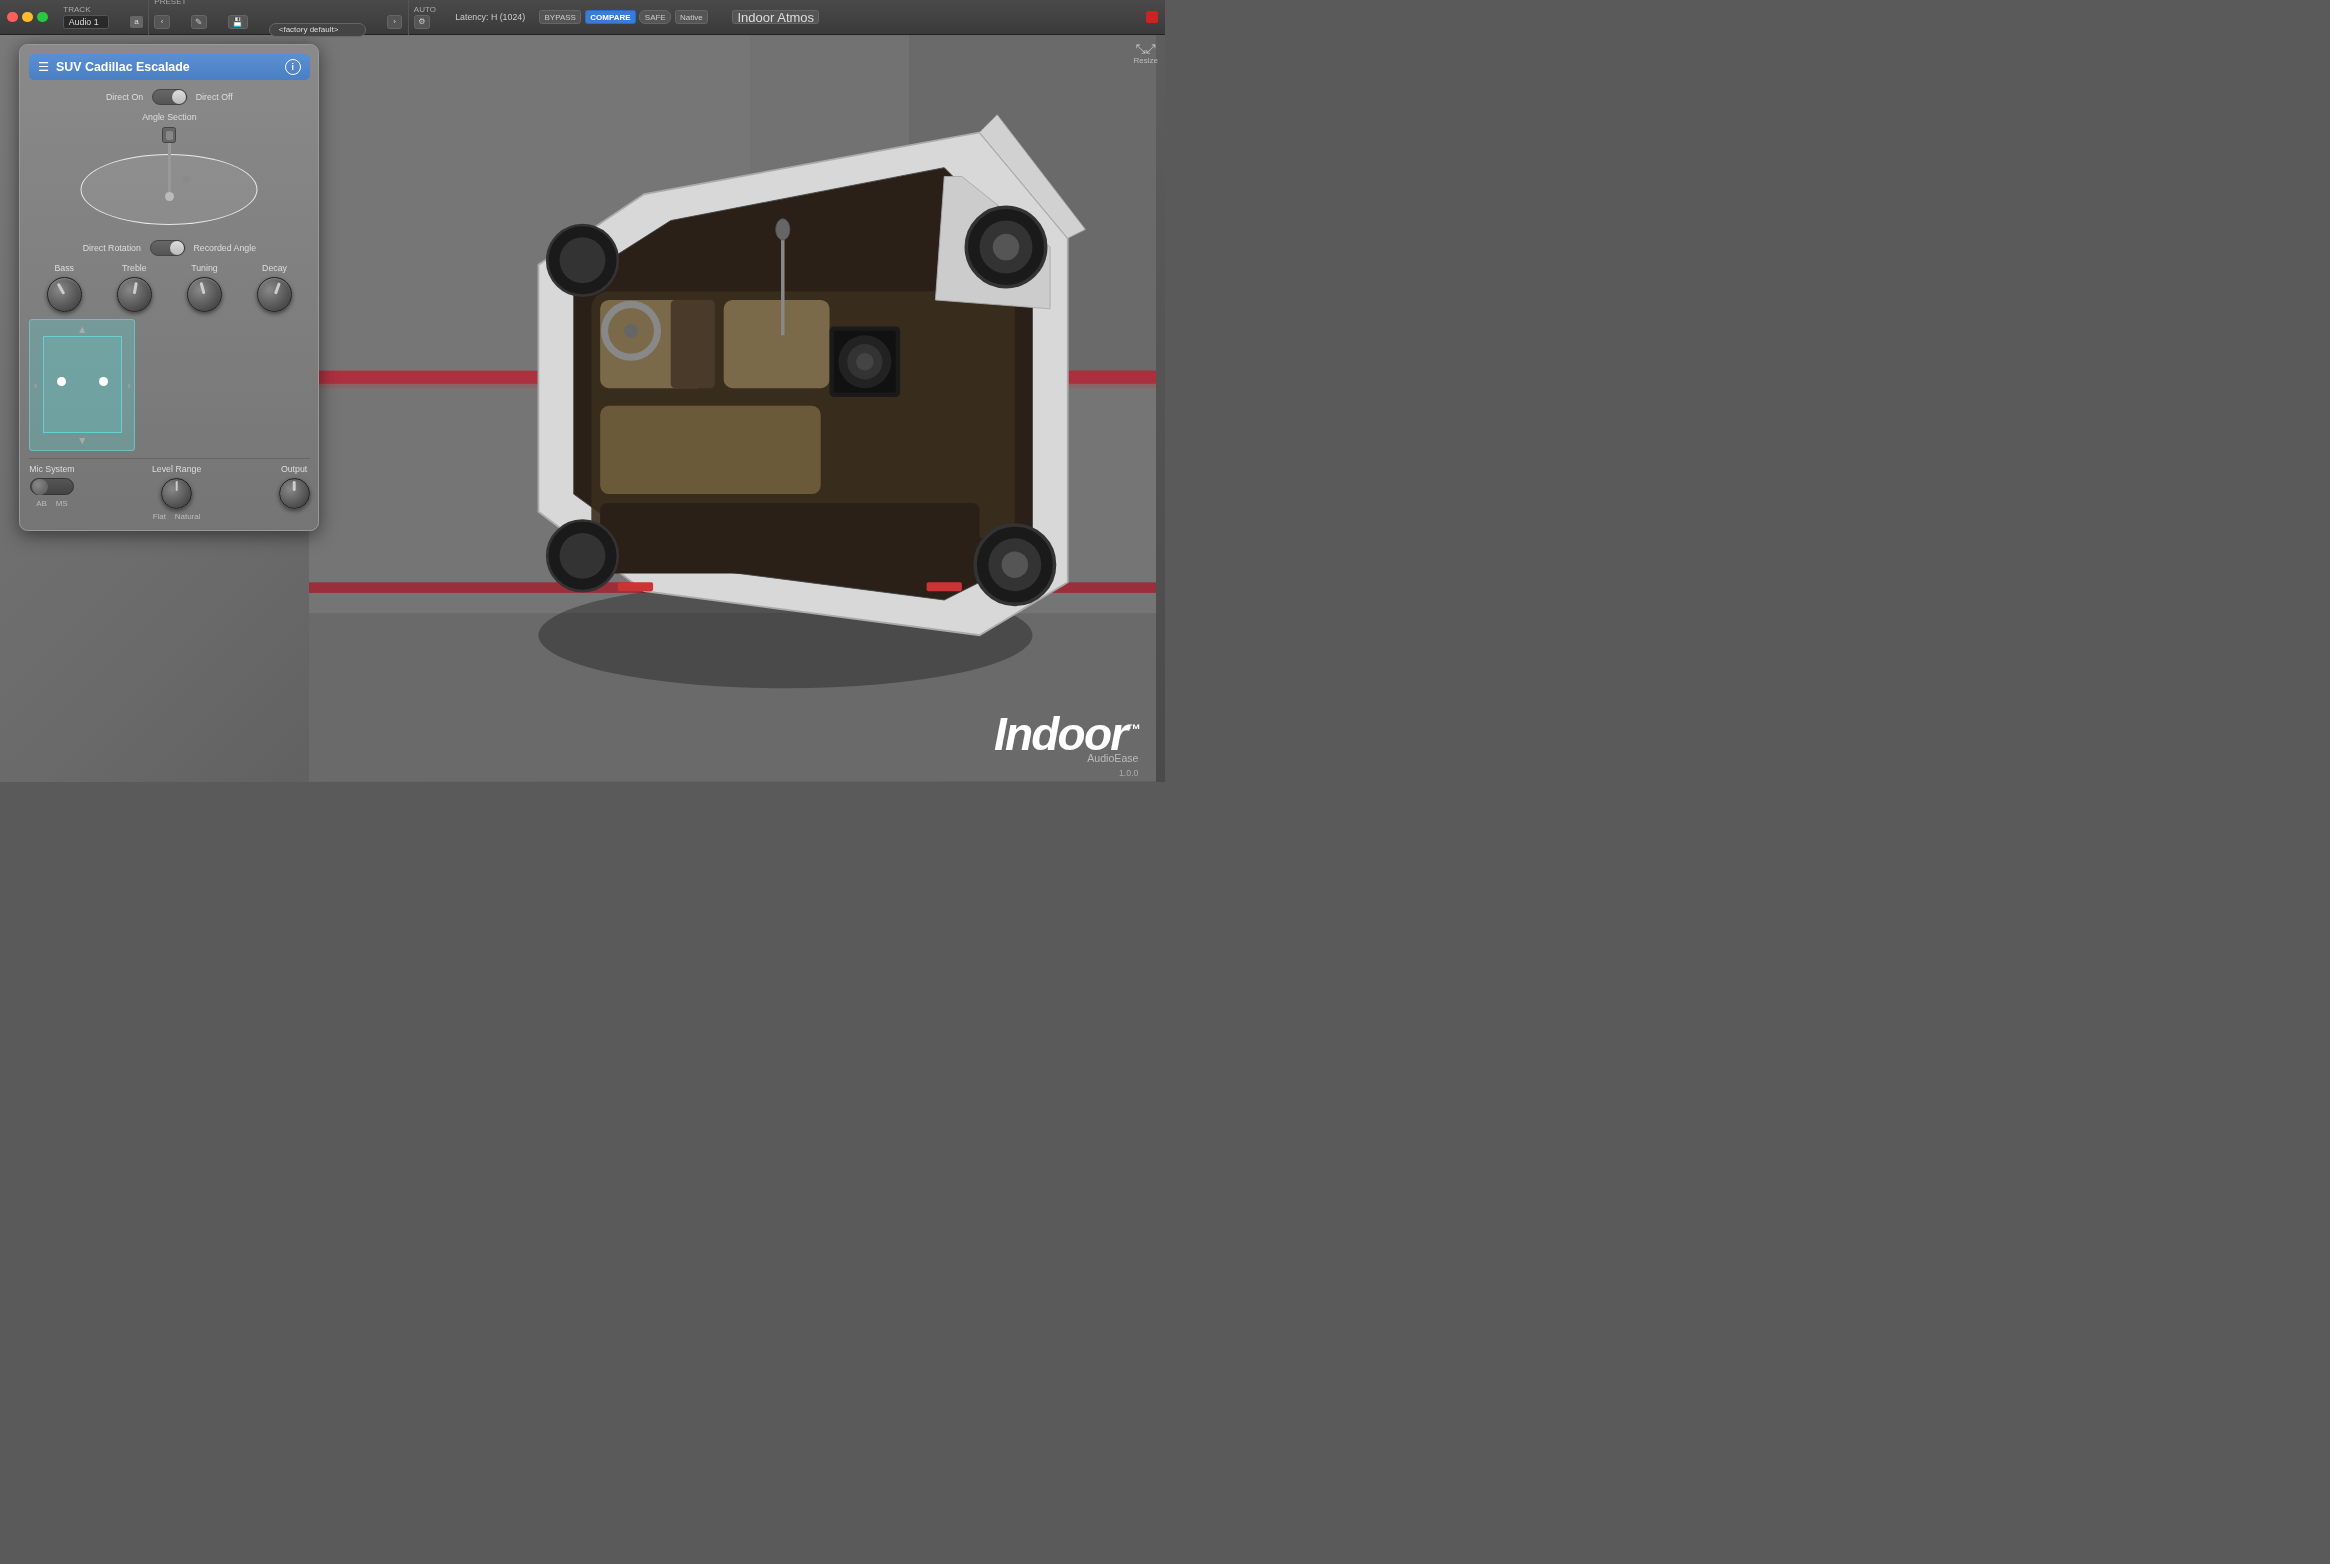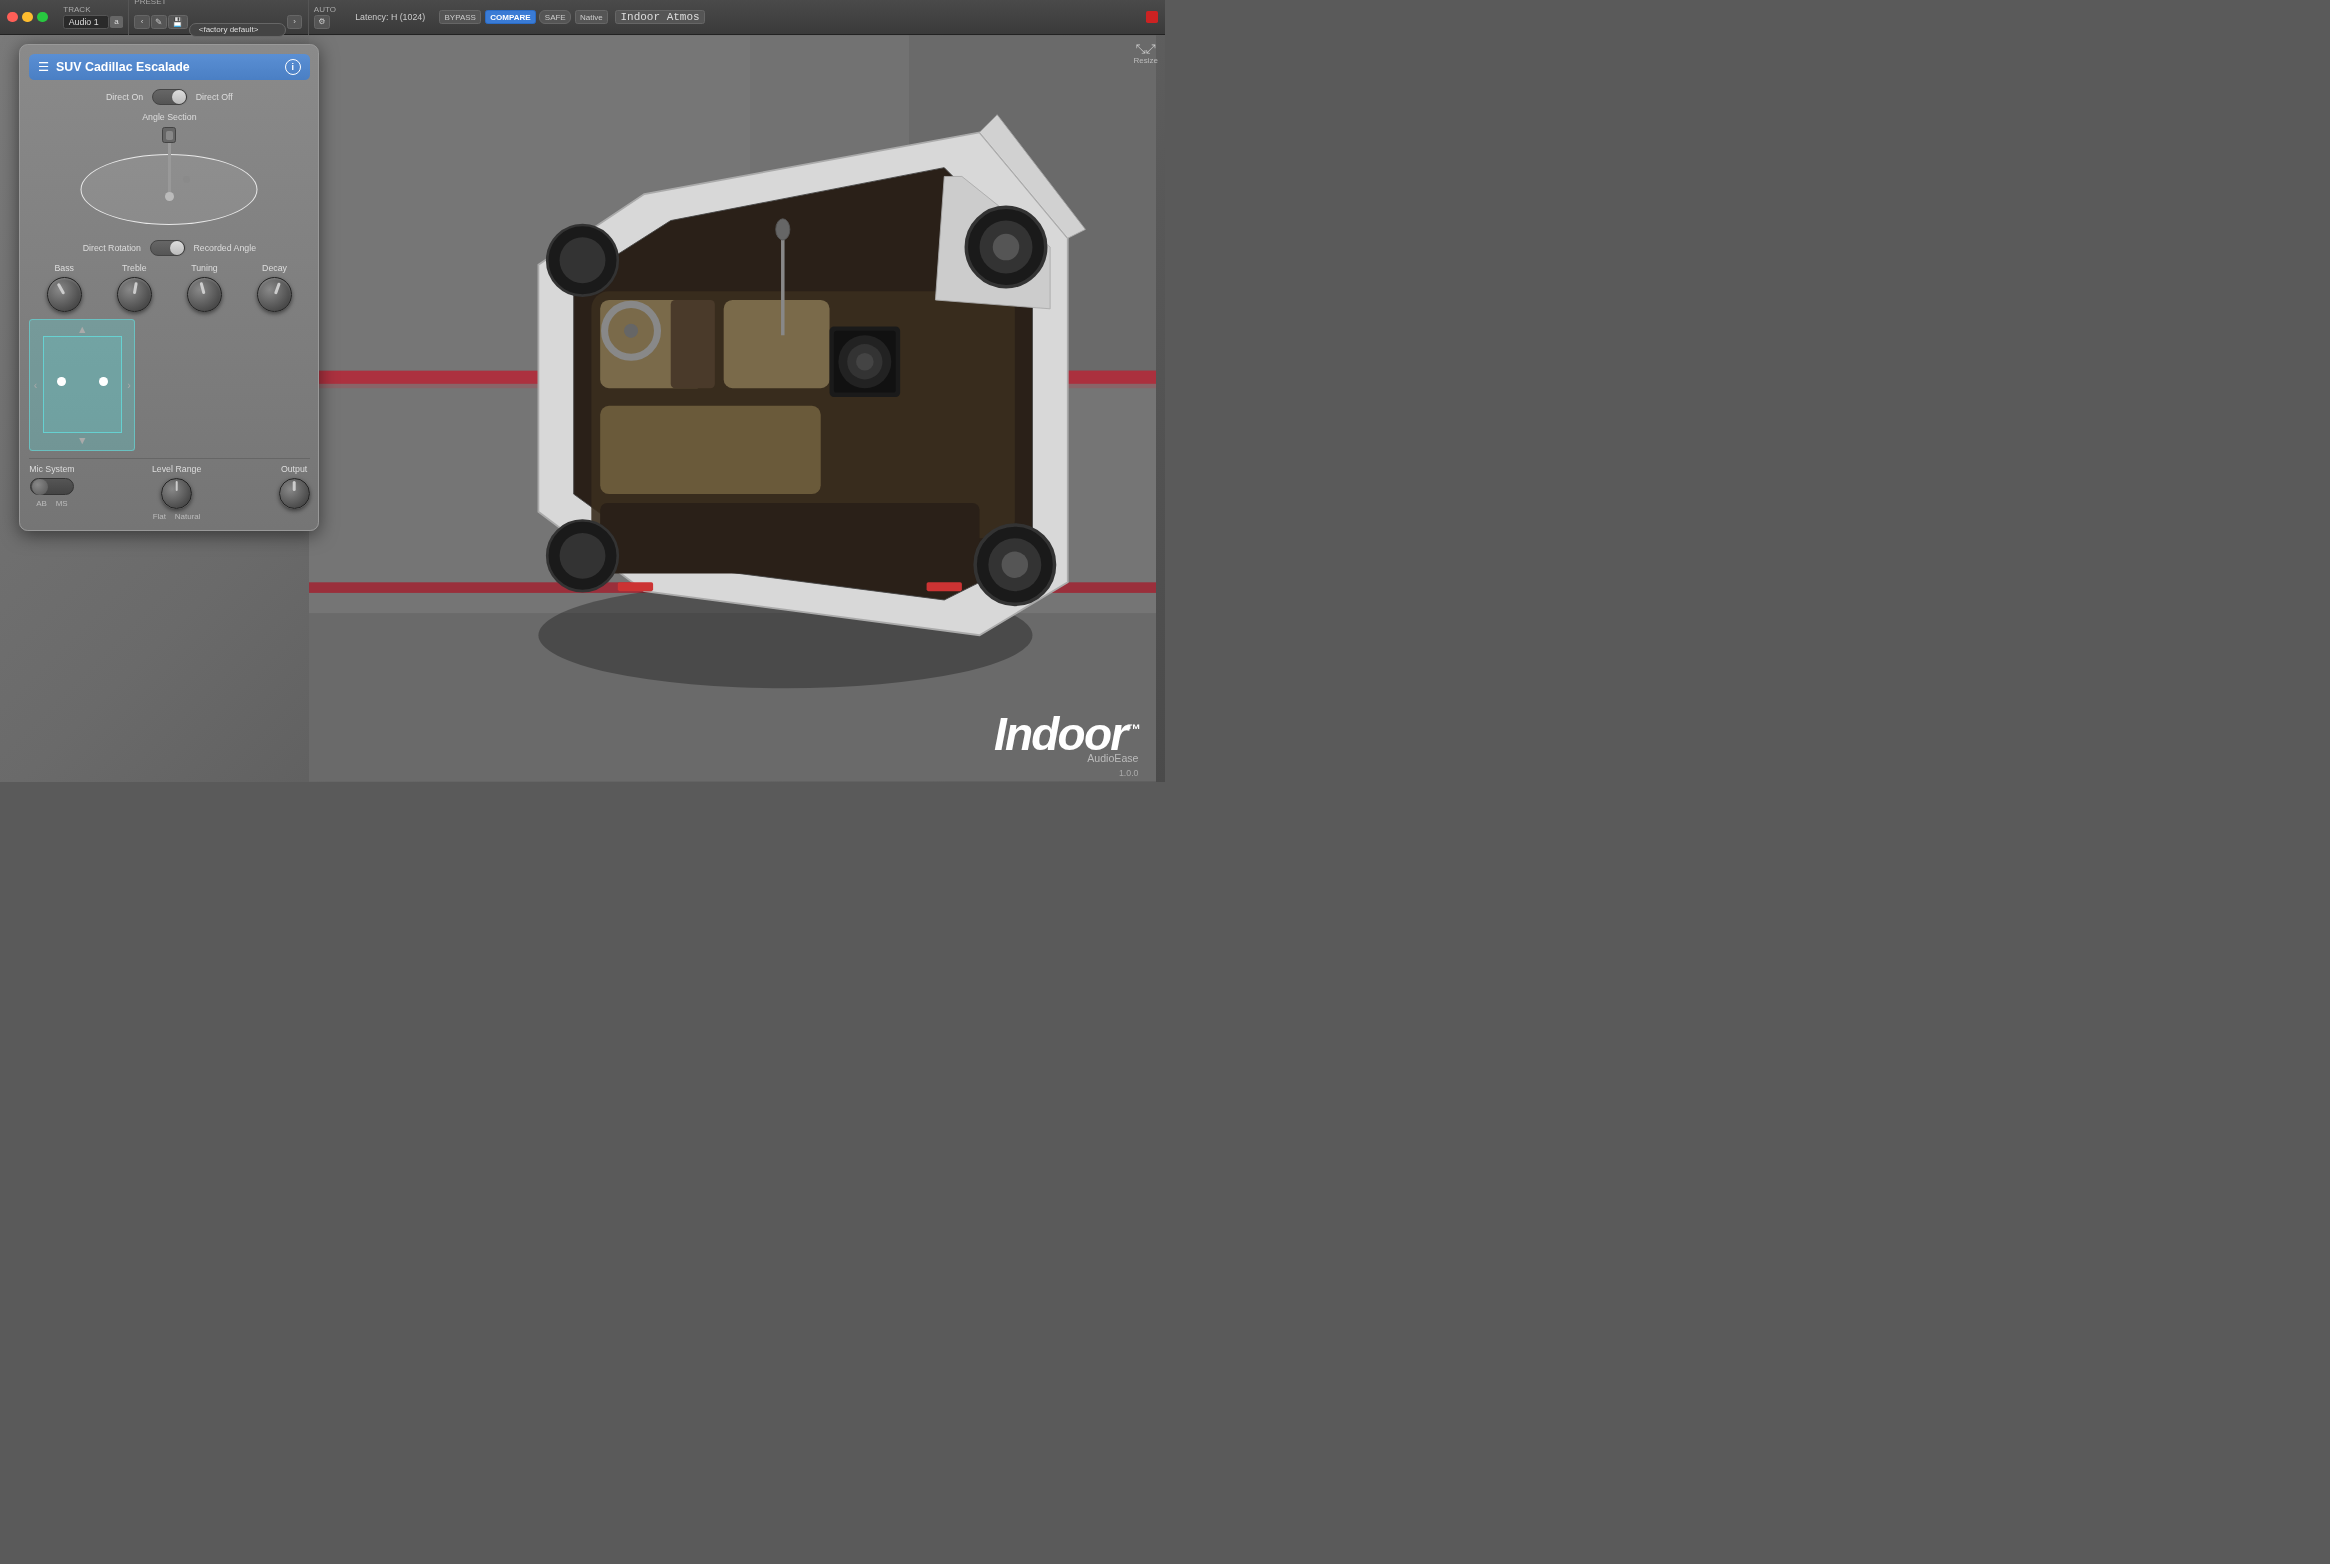--- a/index.html
+++ b/index.html
@@ -59,21 +59,21 @@
     .col-label {
       font-size: 8px;
       color: #aaa;
       text-transform: uppercase;
       margin-bottom: 0.9px;
     }
 
     .col-content {
       display: flex;
       align-items: center;
-      gap: 1px;
+      gap: 21px;
     }
 
     .input-box {
       background: #2a2a2a;
       border: 0.9px solid #555;
       border-radius: 2.6px;
       color: #ddd;
       font-size: 8.8px;
       padding: 0.9px 4.4px;
       height: 14px;
@@ -631,21 +631,21 @@
 
     <span class="latency-text" style="margin-left:7px;">Latency: H (1024)</span>
 
     <div style="display:flex;gap:3.5px;margin-left:7px;align-items:center;">
       <div class="bypass-btn">BYPASS</div>
       <div class="compare-btn">COMPARE</div>
       <div class="safe-btn">SAFE</div>
       <div class="native-btn">Native</div>
     </div>
 
-    <div class="track-dropdown" style="margin-left:7px;font-size:11px;font-family:Liberation Mono, monospace;">Indoor Atmos</div>
+    <div class="track-dropdown" style="margin-left:24px;font-size:13px;">Indoor Atmos</div>
   </div>
 
   <div class="red-square"></div>
 </div>
 
 <div class="main-content">
 
   <div class="bg-scene">
 
     <svg class="car-bg-svg" viewBox="0 0 960 846" xmlns="http://www.w3.org/2000/svg">

